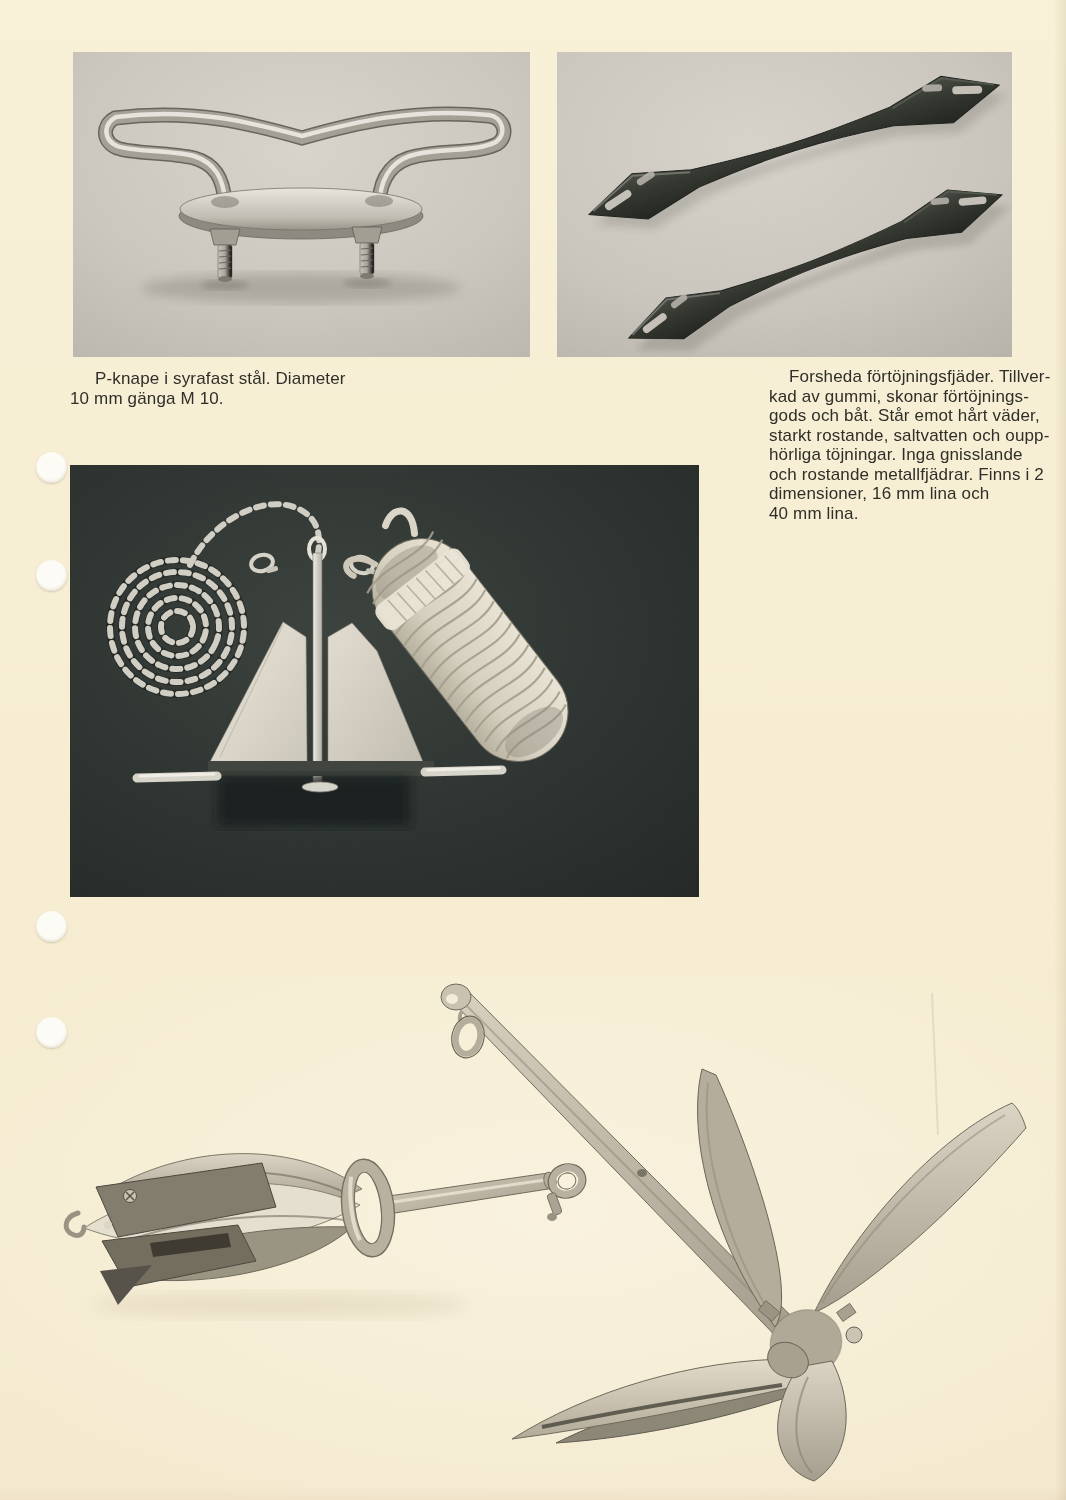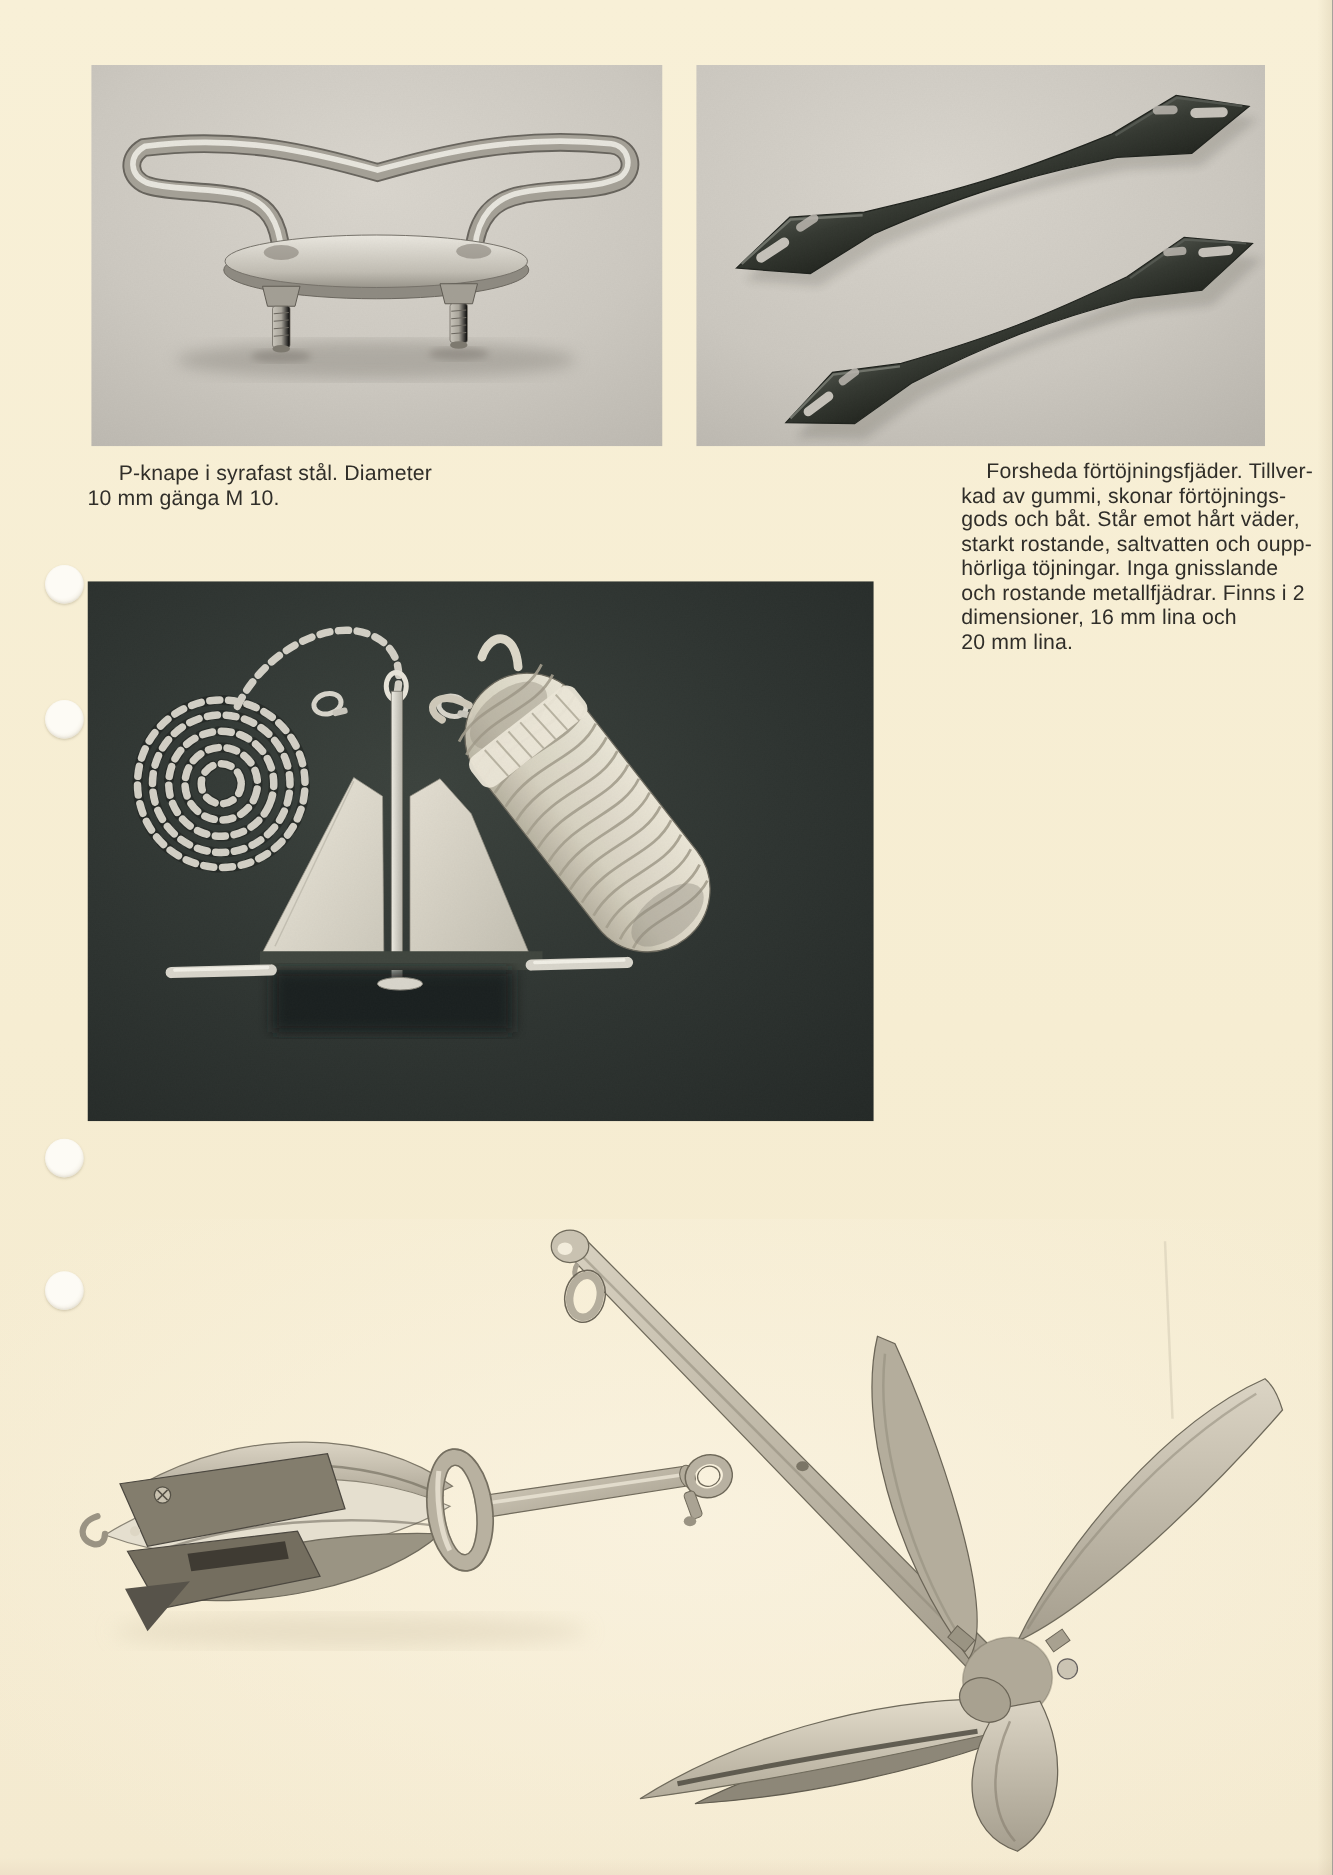--- a/index.html
+++ b/index.html
@@ -362,20 +362,20 @@
   </div>
 
   <div class="caption" style="left:740px;top:367px;margin-left:29px;--ind:20px;">
     <span class="ln">Forsheda förtöjningsfjäder. Tillver-</span>
     <span class="ln">kad av gummi, skonar förtöjnings-</span>
     <span class="ln">gods och båt. Står emot hårt väder,</span>
     <span class="ln">starkt rostande, saltvatten och oupp-</span>
     <span class="ln">hörliga töjningar. Inga gnisslande</span>
     <span class="ln">och rostande metallfjädrar. Finns i 2</span>
     <span class="ln">dimensioner, 16 mm lina och</span>
-    <span class="ln">20 mm lina.</span>
+    <span class="ln">40 mm lina.</span>
   </div>
 
 
 
   <div class="right-edge"></div>
   <div class="bottom-edge"></div>
 </div>
 
 </body></html>

